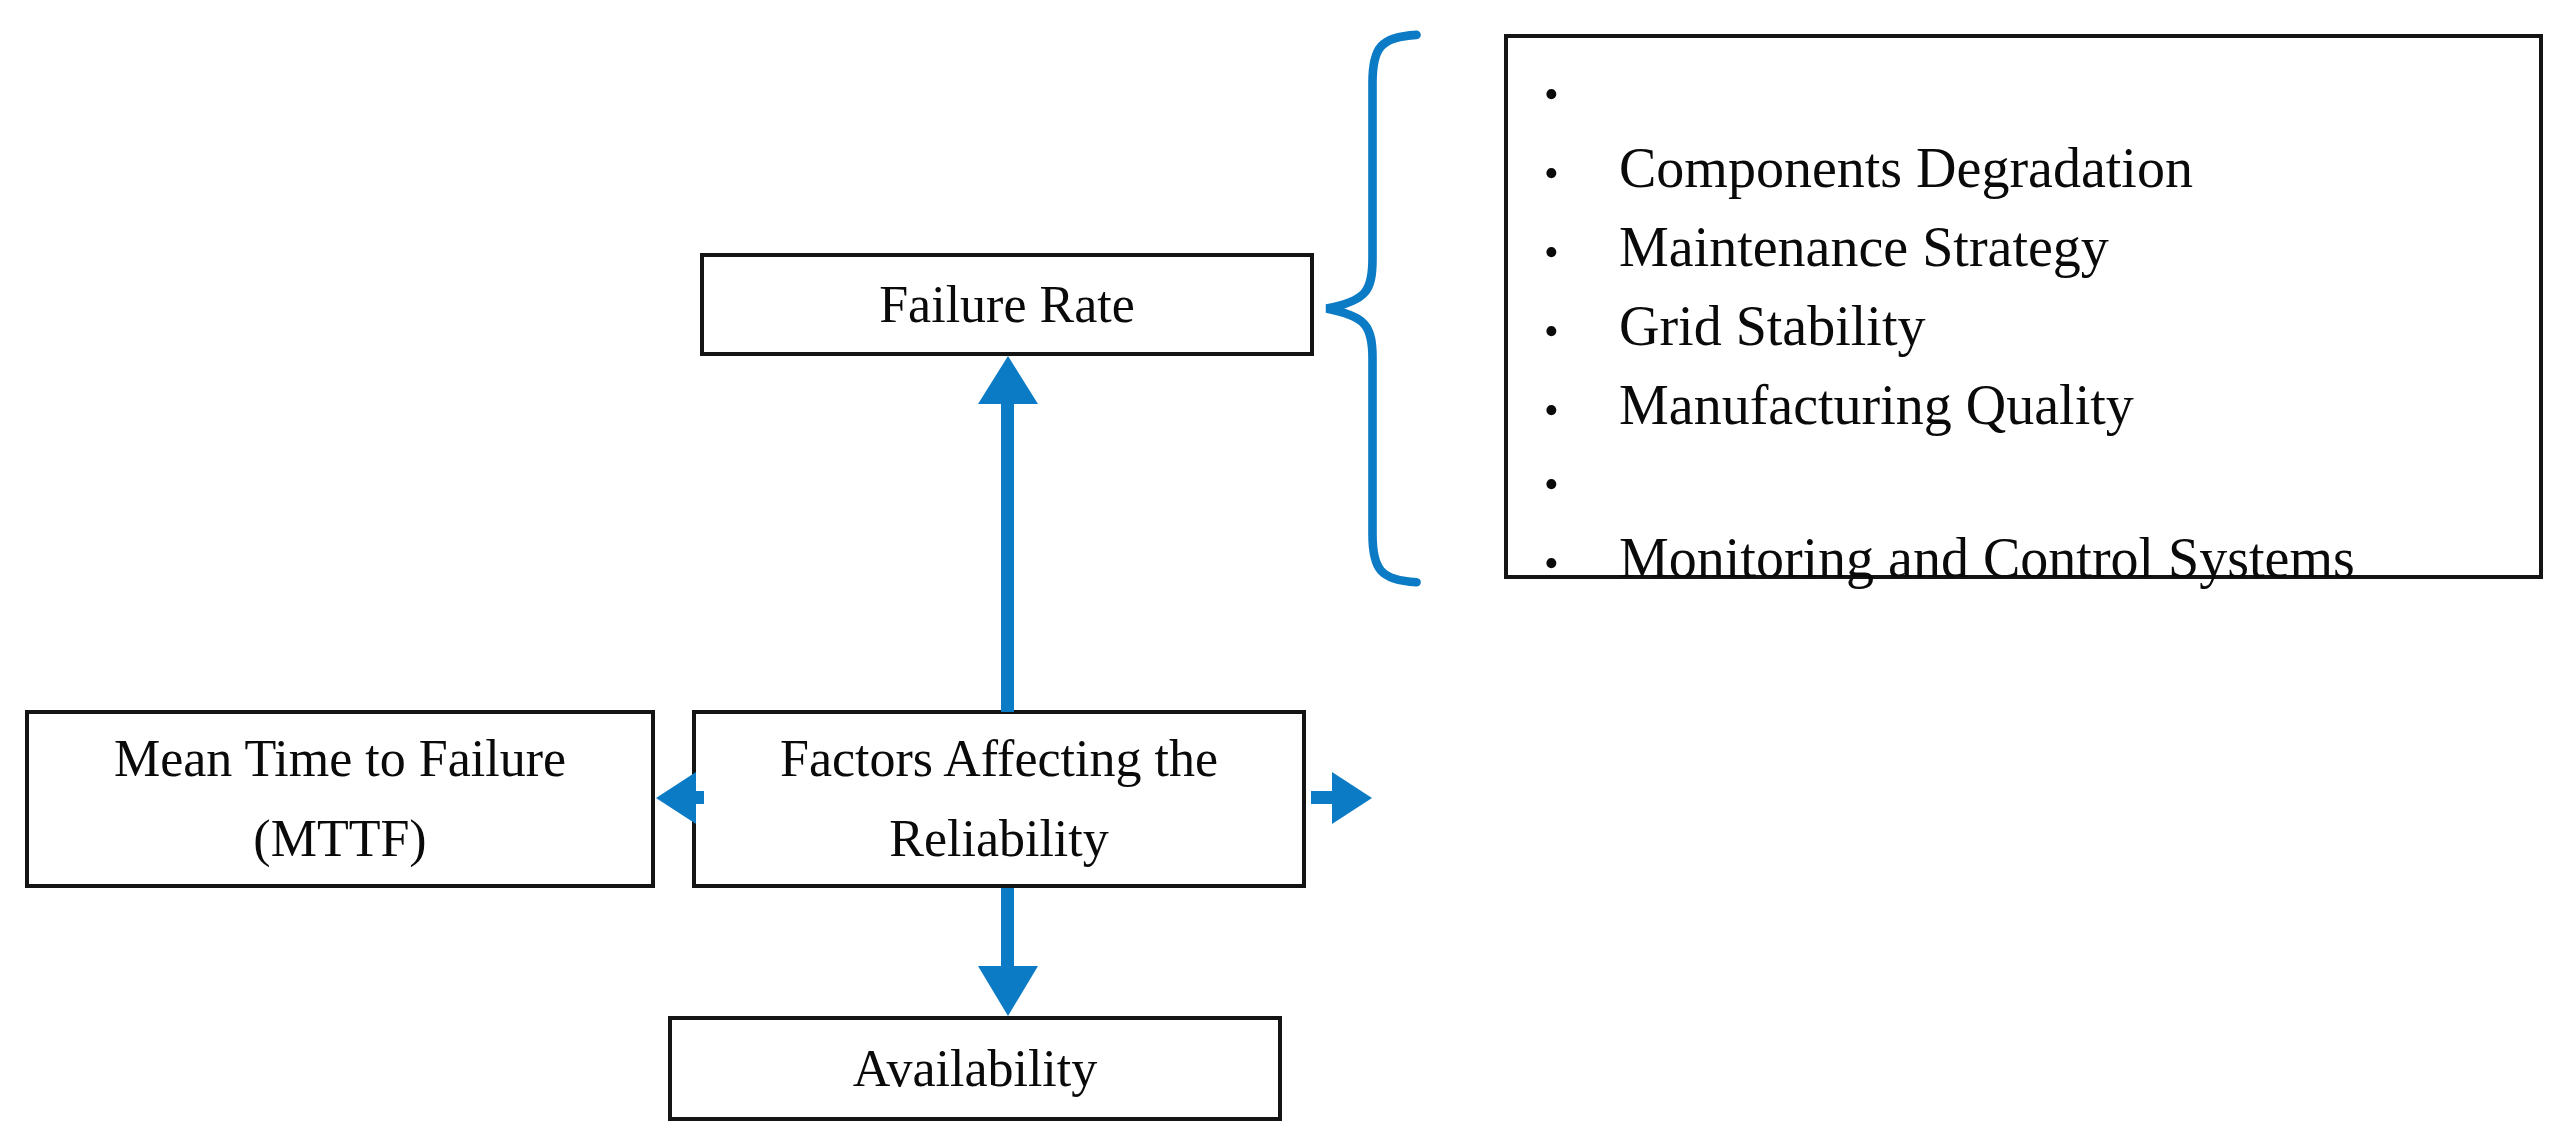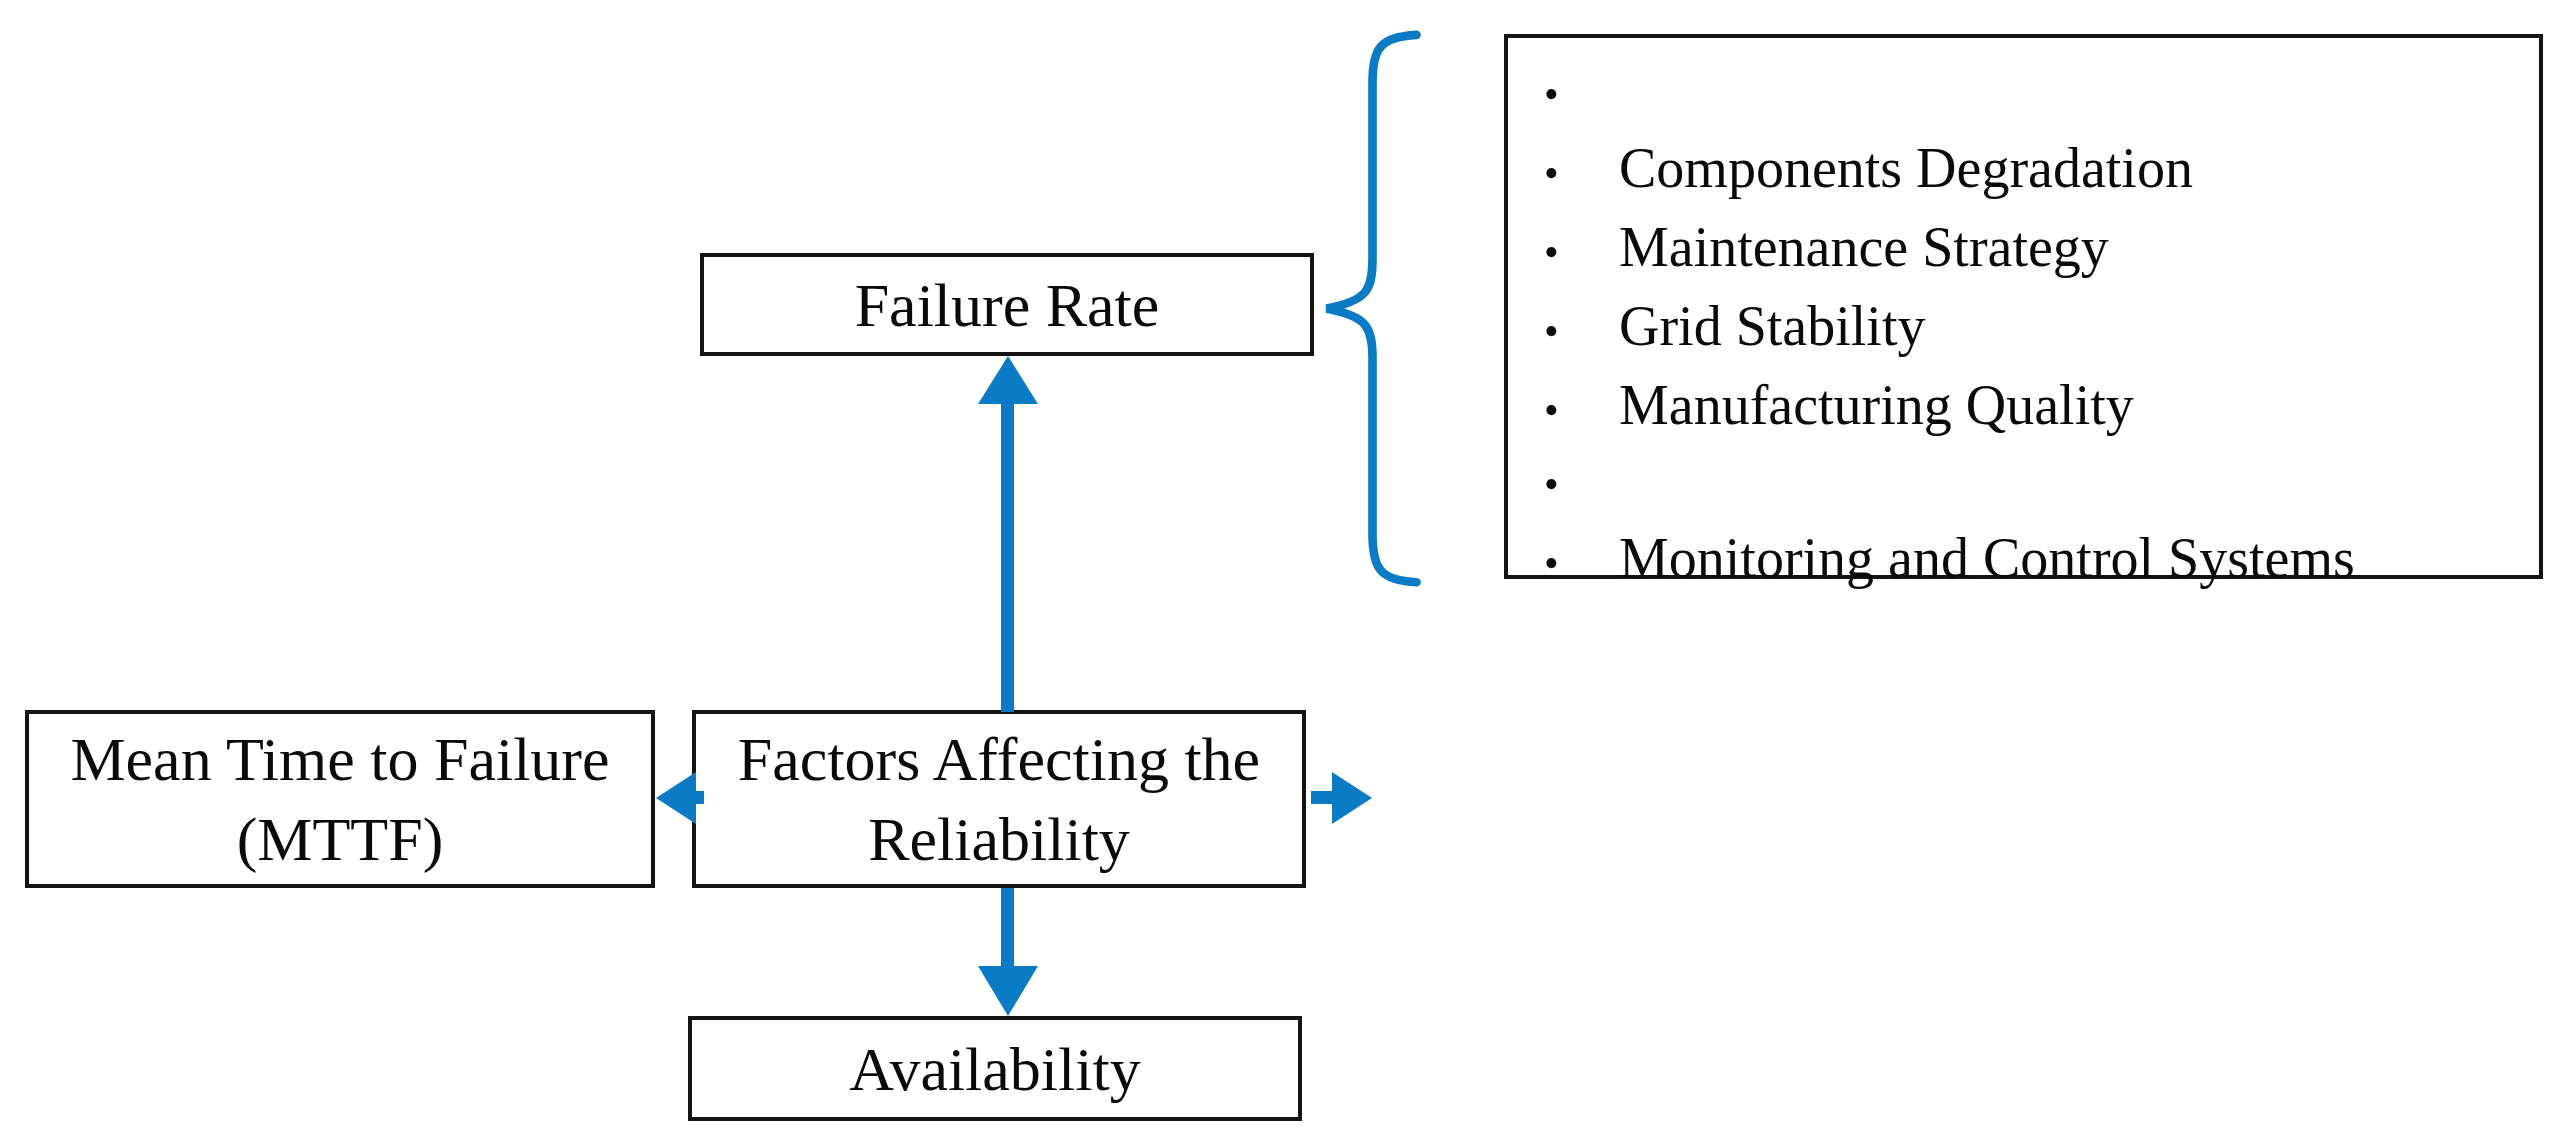--- a/index.html
+++ b/index.html
@@ -21,32 +21,32 @@
   }
   .node {
     position: absolute;
     background: var(--bg);
     border: 4.8px solid var(--border);
     display: flex;
     flex-direction: column;
     align-items: center;
     justify-content: center;
     text-align: center;
-    font-size: 62px;
+    font-size: 52px;
     line-height: 80px;
     color: var(--text);
   }
   .node .line { display: block; }
 
   
   .node-failure-rate { left: 700px; top: 253px;  width: 614px; height: 103px; }
   .node-factors      { left: 692px; top: 710px;  width: 614px; height: 178px; }
   .node-mttf         { left: 25px;  top: 710px;  width: 630px; height: 178px; justify-content: center; }
   .node-mttr         { left: 1372px;top: 710px;  width: 630px; height: 178px; }
-  .node-availability { left: 688px; top: 1016px; width: 614px; height: 105px; }
+  .node-availability { left: 668px; top: 1016px; width: 614px; height: 105px; }
 
   
   .factors-box {
     position: absolute;
     left: 1504px; top: 34px;
     width: 1039px; height: 545px;
     background: var(--bg);
     border: 4.8px solid var(--border);
     padding: 19px 9.6px 0 36px;
   }

